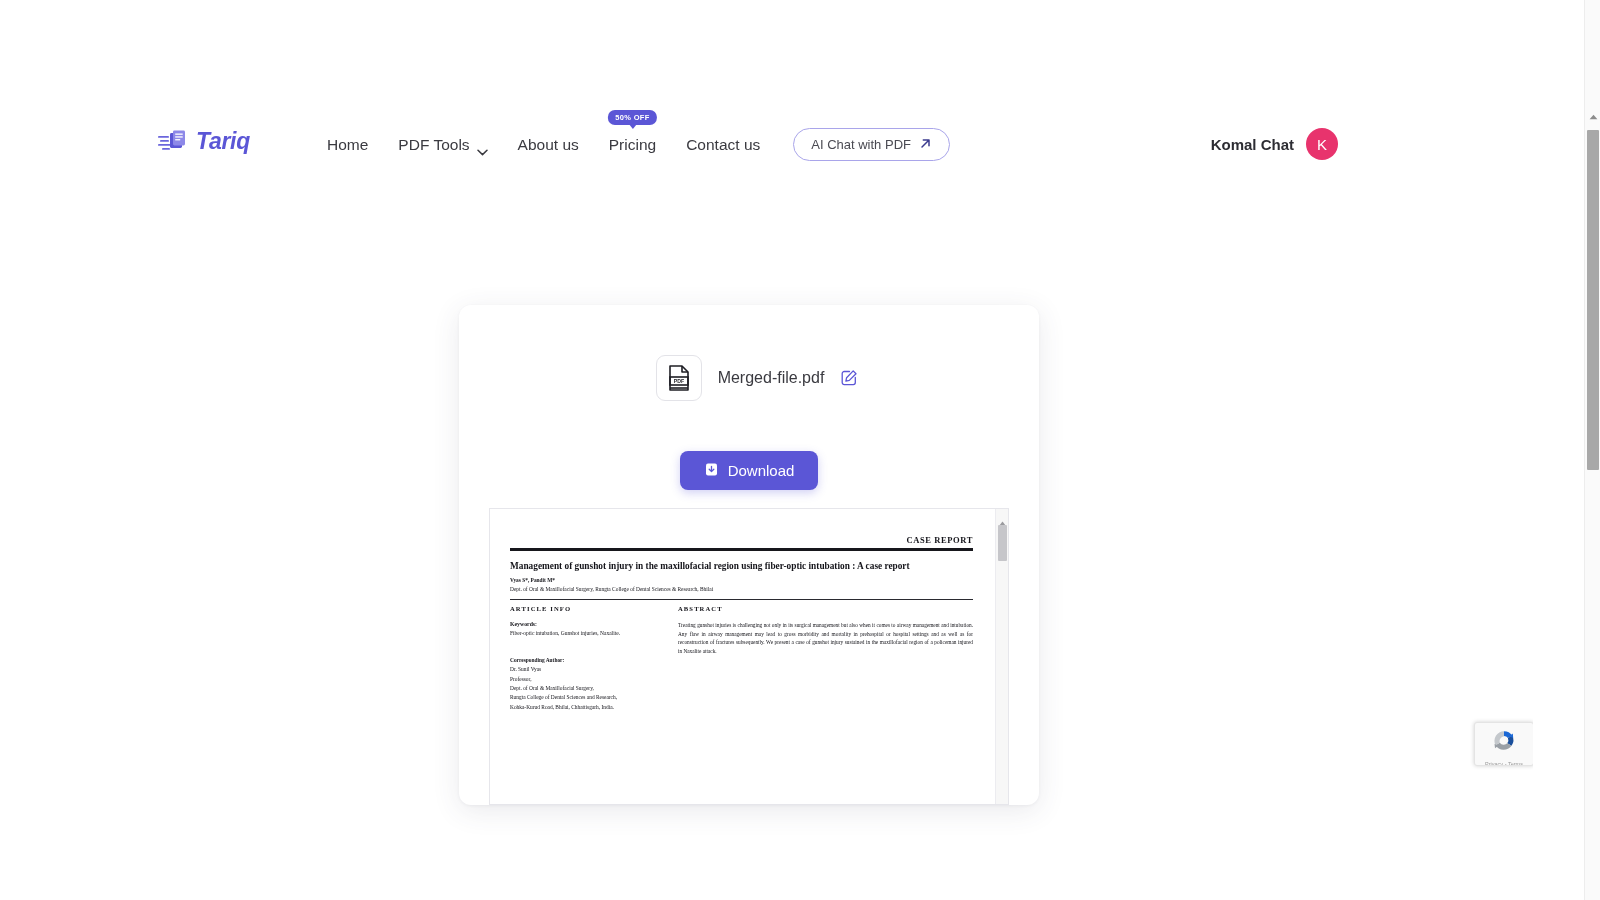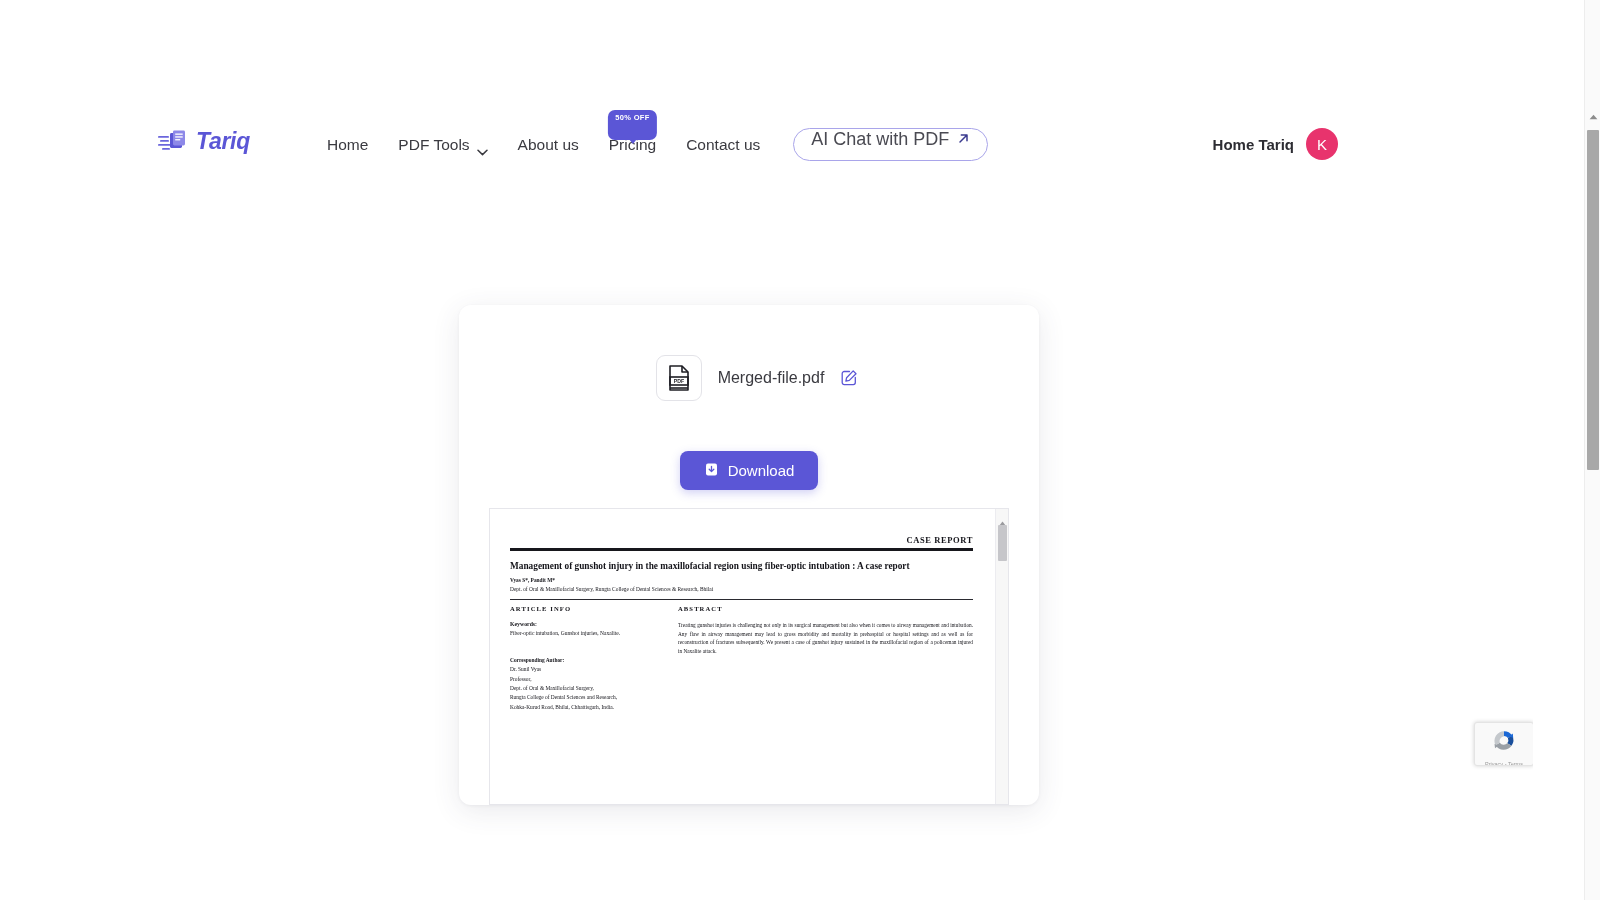--- a/index.html
+++ b/index.html
@@ -24,31 +24,31 @@
   }
   .nav { position:absolute; left:312px; top:128px; display:flex; align-items:center; gap:0; }
   .nav-item {
     position:relative; font-size:15.5px; color:#3a3a40; padding:0 15px;
     display:flex; align-items:center; gap:7px; white-space:nowrap; cursor:pointer;
   }
   .chev { display:inline-block; width:11px; height:7px; position:relative; top:1px; }
   .badge {
     position:absolute; top:-26px; left:50%; transform:translateX(-50%);
     background:#5b56d6; color:#fff; font-size:7.5px; font-weight:bold;
-    padding:3px 7px 18px; border-radius:7px; letter-spacing:0.3px; white-space:nowrap;
+    padding:3px 7px 3px; border-radius:7px; letter-spacing:0.3px; white-space:nowrap;
   }
   .badge::after{
     content:""; position:absolute; left:50%; bottom:-4px; transform:translateX(-50%);
     border-left:4px solid transparent; border-right:4px solid transparent;
     border-top:5px solid #5b56d6;
   }
   .ai-btn {
     margin-left:18px; border:1px solid #a9a5ea; border-radius:22px;
-    height:33px; padding:0 17px; display:flex; align-items:flex-start; gap:8px;
-    color:#4a4a52; font-size:18px; background:#fff; cursor:pointer; white-space:nowrap;
+    height:33px; padding:0 17px; display:flex; align-items:center; gap:8px;
+    color:#4a4a52; font-size:13px; background:#fff; cursor:pointer; white-space:nowrap;
   }
   .user {
     position:absolute; right:195px; top:128px; display:flex; align-items:center; gap:12px;
   }
   .user-name { font-size:15px; font-weight:bold; color:#2d2d33; }
   .avatar {
     width:32px; height:32px; border-radius:50%; background:#e8336d;
     color:#fff; font-size:15px; display:flex; align-items:center; justify-content:center;
   }
 
@@ -197,21 +197,21 @@
       <span>AI Chat with PDF</span>
       <span>
         <svg width="13" height="13" viewBox="0 0 13 13">
           <path d="M3 10 L10 3 M4.3 3 H10 V8.7" fill="none" stroke="#3b3b8f" stroke-width="1.5" stroke-linecap="round" stroke-linejoin="round"></path>
         </svg>
       </span>
     </div>
   </nav>
 
   <div class="user">
-    <span class="user-name">Home Tariq</span>
+    <span class="user-name">Komal Chat</span>
     <span class="avatar">K</span>
   </div>
 
 
   <div class="card">
 
     <div class="file-row">
       <span class="file-icon-box">
         <svg width="26" height="28" viewBox="0 0 26 28">
           <path d="M4 2 H16 L22 8 V26 H4 Z" fill="none" stroke="#1f1f25" stroke-width="1.6" stroke-linejoin="round"></path>

